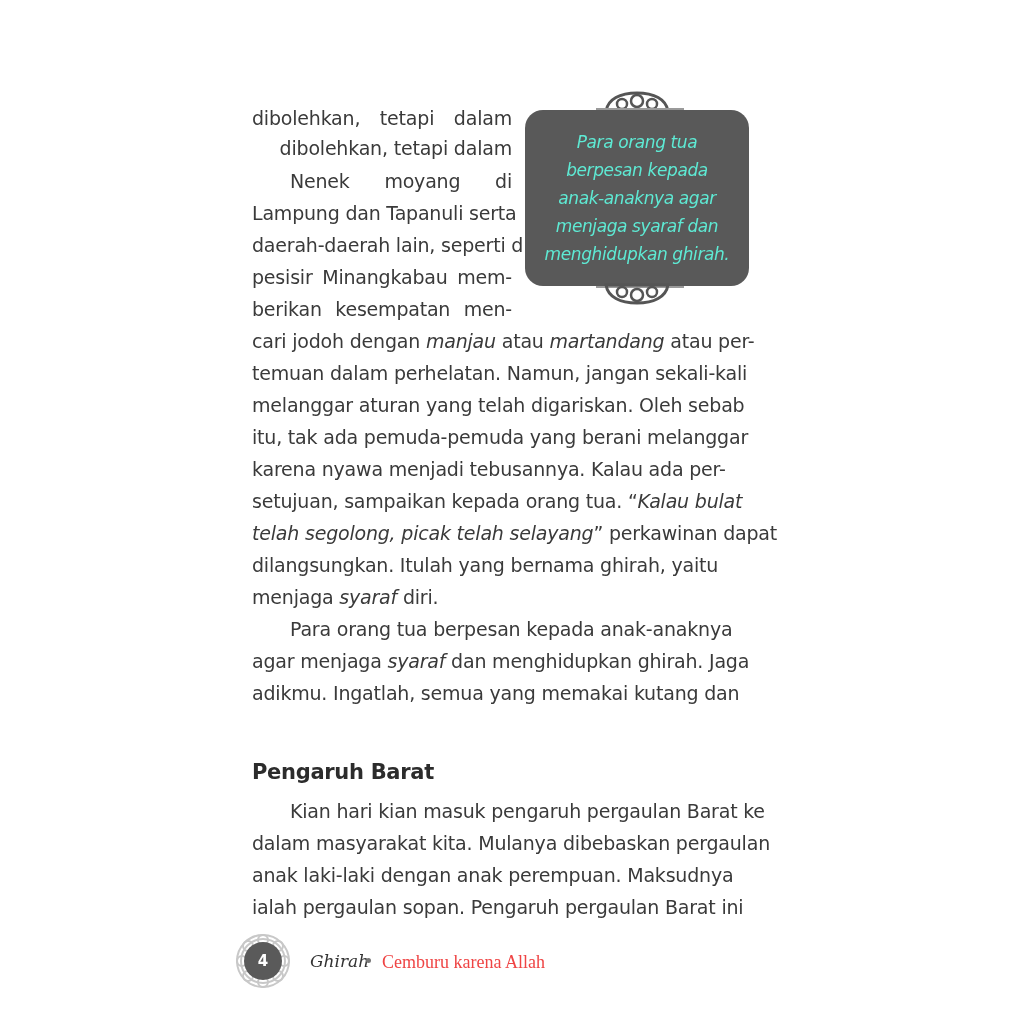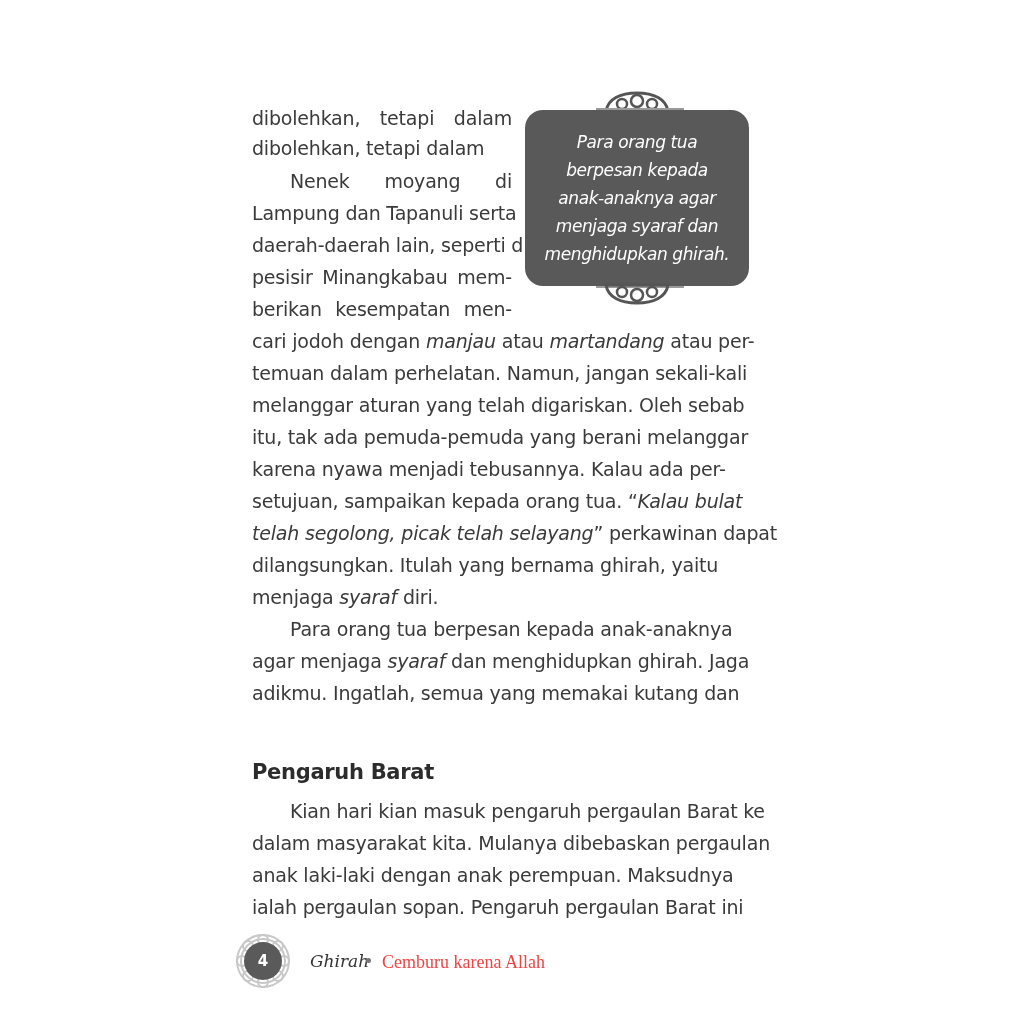--- a/index.html
+++ b/index.html
@@ -28,21 +28,21 @@
       line-height: 30px;
       height: 30px;
       white-space: nowrap;
       color: #3a3a3a;
       letter-spacing: -0.2px;
     }
     .justify {
       display: flex;
       justify-content: space-between;
     }
-    .narrow { width: 260px; }
+    .narrow { width: 260px; text-align: right; }
     .wide { width: 498px; }
     .indent { padding-left: 38px; box-sizing: border-box; }
     .it { font-style: italic; }
     .seg { white-space: pre; }
 
     .heading {
       position: absolute;
       left: 252px;
       top: 760px;
       font-size: 21px;
@@ -54,21 +54,21 @@
 
     
     .callout {
       position: absolute;
       left: 525px;
       top: 110px;
       width: 224px;
       height: 176px;
       background: #595959;
       border-radius: 18px;
-      color: #ffffff;
+      color: #5eead4;
       display: flex;
       flex-direction: column;
       justify-content: center;
       align-items: center;
     }
     .callout-line {
       font-family: "DejaVu Sans", sans-serif;
       font-style: italic;
       font-size: 17px;
       line-height: 28px;

